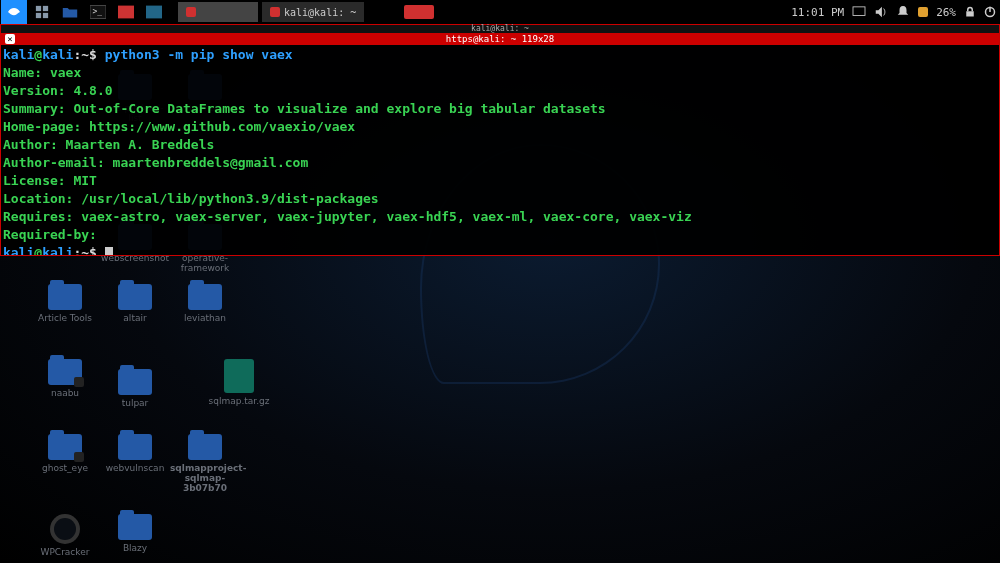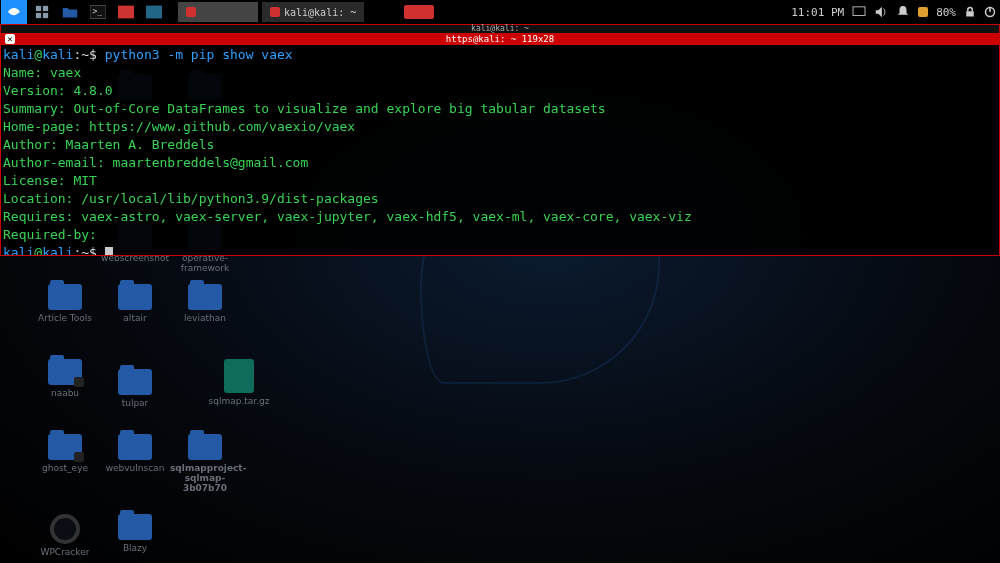--- a/index.html
+++ b/index.html
@@ -90,21 +90,21 @@
     font-size:9px;line-height:10px;text-align:center;
     border-radius:2px;
   }
   .term-body {
     flex: 1;
     padding: 1px 2px;
     font-size: 13px;
     line-height: 18px;
     white-space: pre;
     overflow: hidden;
-    font-weight: normal;
+    font-weight: bold;
   }
   .c-user { color: #2ea0ff; }
   .c-host { color: #2ea0ff; }
   .c-prompt { color: #ddd; }
   .c-cmd { color: #2ea0ff; }
   .c-out { color: #39d353; }
   .cursor {
     display:inline-block;width:8px;height:14px;background:#ccc;vertical-align:middle;
   }
 
@@ -235,21 +235,21 @@
           <path fill="#ccc" d="M2 6h3l4-4v12l-4-4H2z"></path>
           <path fill="none" stroke="#ccc" d="M11 4c2 2 2 6 0 8"></path>
         </svg>
     </span>
     <span>
       <svg width="14" height="14" viewBox="0 0 16 16">
           <path fill="#ccc" d="M8 1c3 0 4 2 4 5v3l2 2H2l2-2V6c0-3 1-5 4-5z"></path>
         </svg>
     </span>
     <span class="tray-sq"></span>
-    <span>80%</span>
+    <span>26%</span>
     <span>
       <svg width="12" height="12" viewBox="0 0 16 16">
           <rect x="3" y="7" width="10" height="7" fill="#ccc"></rect>
           <path fill="none" stroke="#ccc" stroke-width="2" d="M5 7V5a3 3 0 016 0v2"></path>
         </svg>
     </span>
     <span>
       <svg width="12" height="12" viewBox="0 0 16 16">
           <circle cx="8" cy="8" r="6" fill="none" stroke="#ccc" stroke-width="2"></circle>
           <line x1="8" y1="1" x2="8" y2="8" stroke="#ccc" stroke-width="2"></line>

